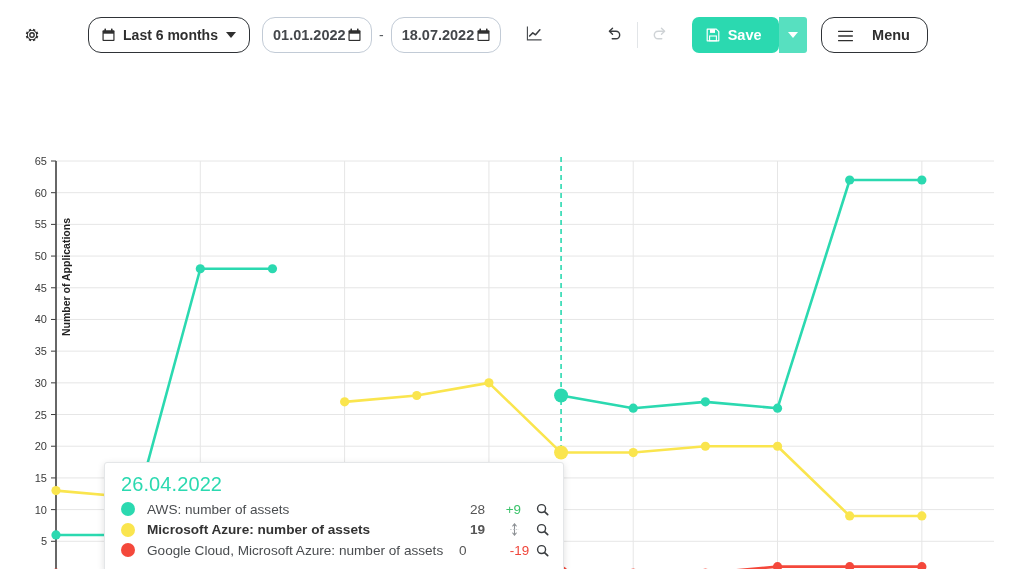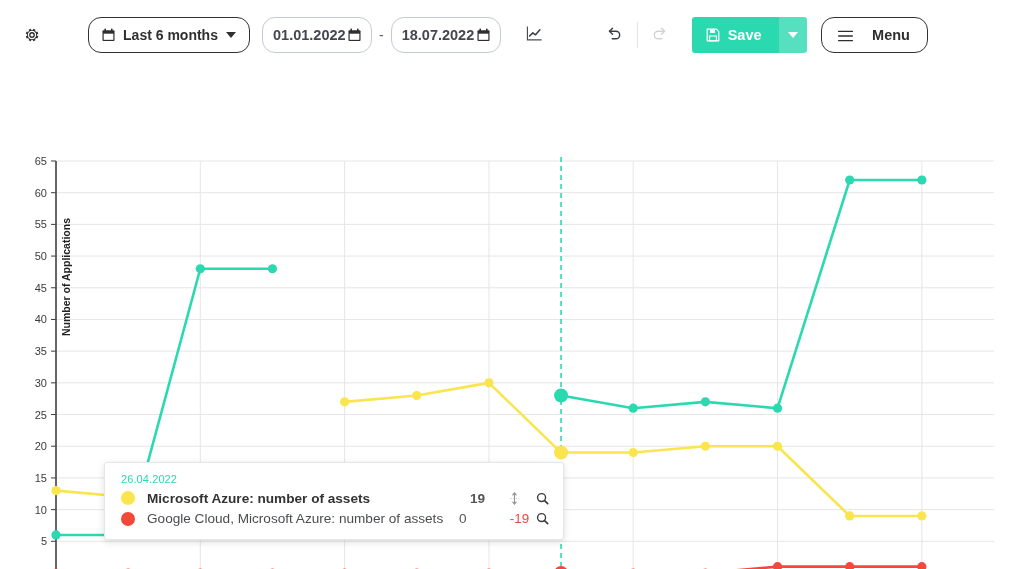--- a/index.html
+++ b/index.html
@@ -38,21 +38,21 @@
   .dash{padding:0 7px;color:#5b5f63;font-size:14px;}
   .icon-btn{
     width:36px;height:36px;display:flex;align-items:center;justify-content:center;
     cursor:pointer;background:transparent;border:none;
   }
   .icon-btn.disabled{cursor:default;}
   .vdiv{width:1px;height:26px;background:#e2e5e8;margin:0 4px;}
   .save-group{display:flex;height:36px;border-radius:3px;overflow:hidden;}
   .save-main{
     background:#2BD9B0;color:#fff;display:flex;align-items:center;gap:8px;
-    padding:0 17px 0 14px;font-size:14.5px;font-weight:700;cursor:pointer;
+    padding:0 17px 0 14px;font-size:14.5px;font-weight:700;cursor:pointer;border-radius:7px;
   }
   .save-main .floppy{width:14px;height:14px;display:block;}
   .save-caret{
     background:#57e0c0;width:28px;display:flex;align-items:center;justify-content:center;cursor:pointer;
   }
   .save-caret .c{width:0;height:0;border-left:5px solid transparent;border-right:5px solid transparent;border-top:6px solid #fff;}
   .menu-btn{
     border:1.4px solid #2f3337;width:107px;gap:19px;font-weight:700;color:#2f2f2f;font-size:14.5px;margin-left:14px;
   }
   .menu-btn .burger{width:15px;height:12px;display:block;}
@@ -62,21 +62,21 @@
   .tick-text{font-family:"Liberation Sans",sans-serif;font-size:11px;fill:#3b3b3b;}
   .xtick-text{font-family:"Liberation Sans",sans-serif;font-size:11px;fill:#3b3b3b;}
   .ylabel-text{font-family:"Liberation Sans",sans-serif;font-size:10.5px;font-weight:700;fill:#222;}
   
   .tooltip{
     position:absolute;left:104px;top:392px;width:460px;
     background:#fff;border:1px solid #e4e6e8;border-radius:3px;
     box-shadow:0 2px 7px rgba(0,0,0,.13);
     padding:10px 14px 10px 16px;box-sizing:border-box;
   }
-  .tt-date{color:#2BD9B0;font-size:11px;margin-bottom:3px;letter-spacing:.1px;}
+  .tt-date{color:#2BD9B0;font-size:20px;margin-bottom:3px;letter-spacing:.1px;}
   .tt-row{display:flex;align-items:center;height:20.5px;font-size:13.6px;color:#4a4d50;}
   .tt-row.bold{font-weight:700;color:#333;}
   .tt-dot{width:14px;height:14px;border-radius:50%;flex:none;margin-right:12px;}
   .tt-name{flex:1;white-space:nowrap;}
   .tt-val{width:34px;text-align:right;color:#555;}
   .tt-delta{width:36px;text-align:right;font-size:13.4px;padding-right:2px;}
   .tt-delta.up{color:#3cc36b;}
   .tt-delta.down{color:#f0453a;margin-left:38px;}
   .tt-delta .movericon{display:inline-block;width:13px;height:13px;vertical-align:-2px;}
   .tt-mag{width:26px;display:flex;justify-content:flex-end;cursor:pointer;}
@@ -306,20 +306,32 @@
       <circle cx="633.2307692307693" cy="503" r="4.6" fill="#F4483B"></circle>
       <circle cx="705.3846153846154" cy="503" r="4.6" fill="#F4483B"></circle>
       <circle cx="777.5384615384615" cy="496.66153846153844" r="4.6" fill="#F4483B"></circle>
       <circle cx="849.6923076923077" cy="496.66153846153844" r="4.6" fill="#F4483B"></circle>
       <circle cx="921.8461538461539" cy="496.66153846153844" r="4.6" fill="#F4483B"></circle>
     </svg>
 
   <div class="tooltip">
     <div class="tt-date">26.04.2022</div>
 
+    <div class="tt-row">
+      <span class="tt-dot" style="background:#2BD9B0"></span>
+      <span class="tt-name">AWS: number of assets</span>
+      <span class="tt-val">28</span>
+      <span class="tt-delta up">+9</span>
+      <span class="tt-mag">
+        <svg viewBox="0 0 14 14" aria-hidden="true">
+          <circle cx="6" cy="6" r="4.3" fill="none" stroke="#3a3d40" stroke-width="1.5"></circle>
+          <path d="M9.2 9.2l3.4 3.4" stroke="#3a3d40" stroke-width="1.8" stroke-linecap="round"></path>
+        </svg>
+      </span>
+    </div>
 
     <div class="tt-row bold">
       <span class="tt-dot" style="background:#FAE54E"></span>
       <span class="tt-name">Microsoft Azure: number of assets</span>
       <span class="tt-val">19</span>
       <span class="tt-delta">
         <span class="movericon">
           <svg viewBox="0 0 13 13" aria-hidden="true">
             <path d="M6.5 0.8v11.4M6.5 0.8L4.7 3M6.5 0.8L8.3 3M6.5 12.2L4.7 10M6.5 12.2L8.3 10" stroke="#8d9195" stroke-width="1.1" fill="none" stroke-linecap="round"></path>
             <path d="M2.2 6.5h8.6" stroke="#c8cbce" stroke-width="1" stroke-dasharray="1.4 1.4"></path>

